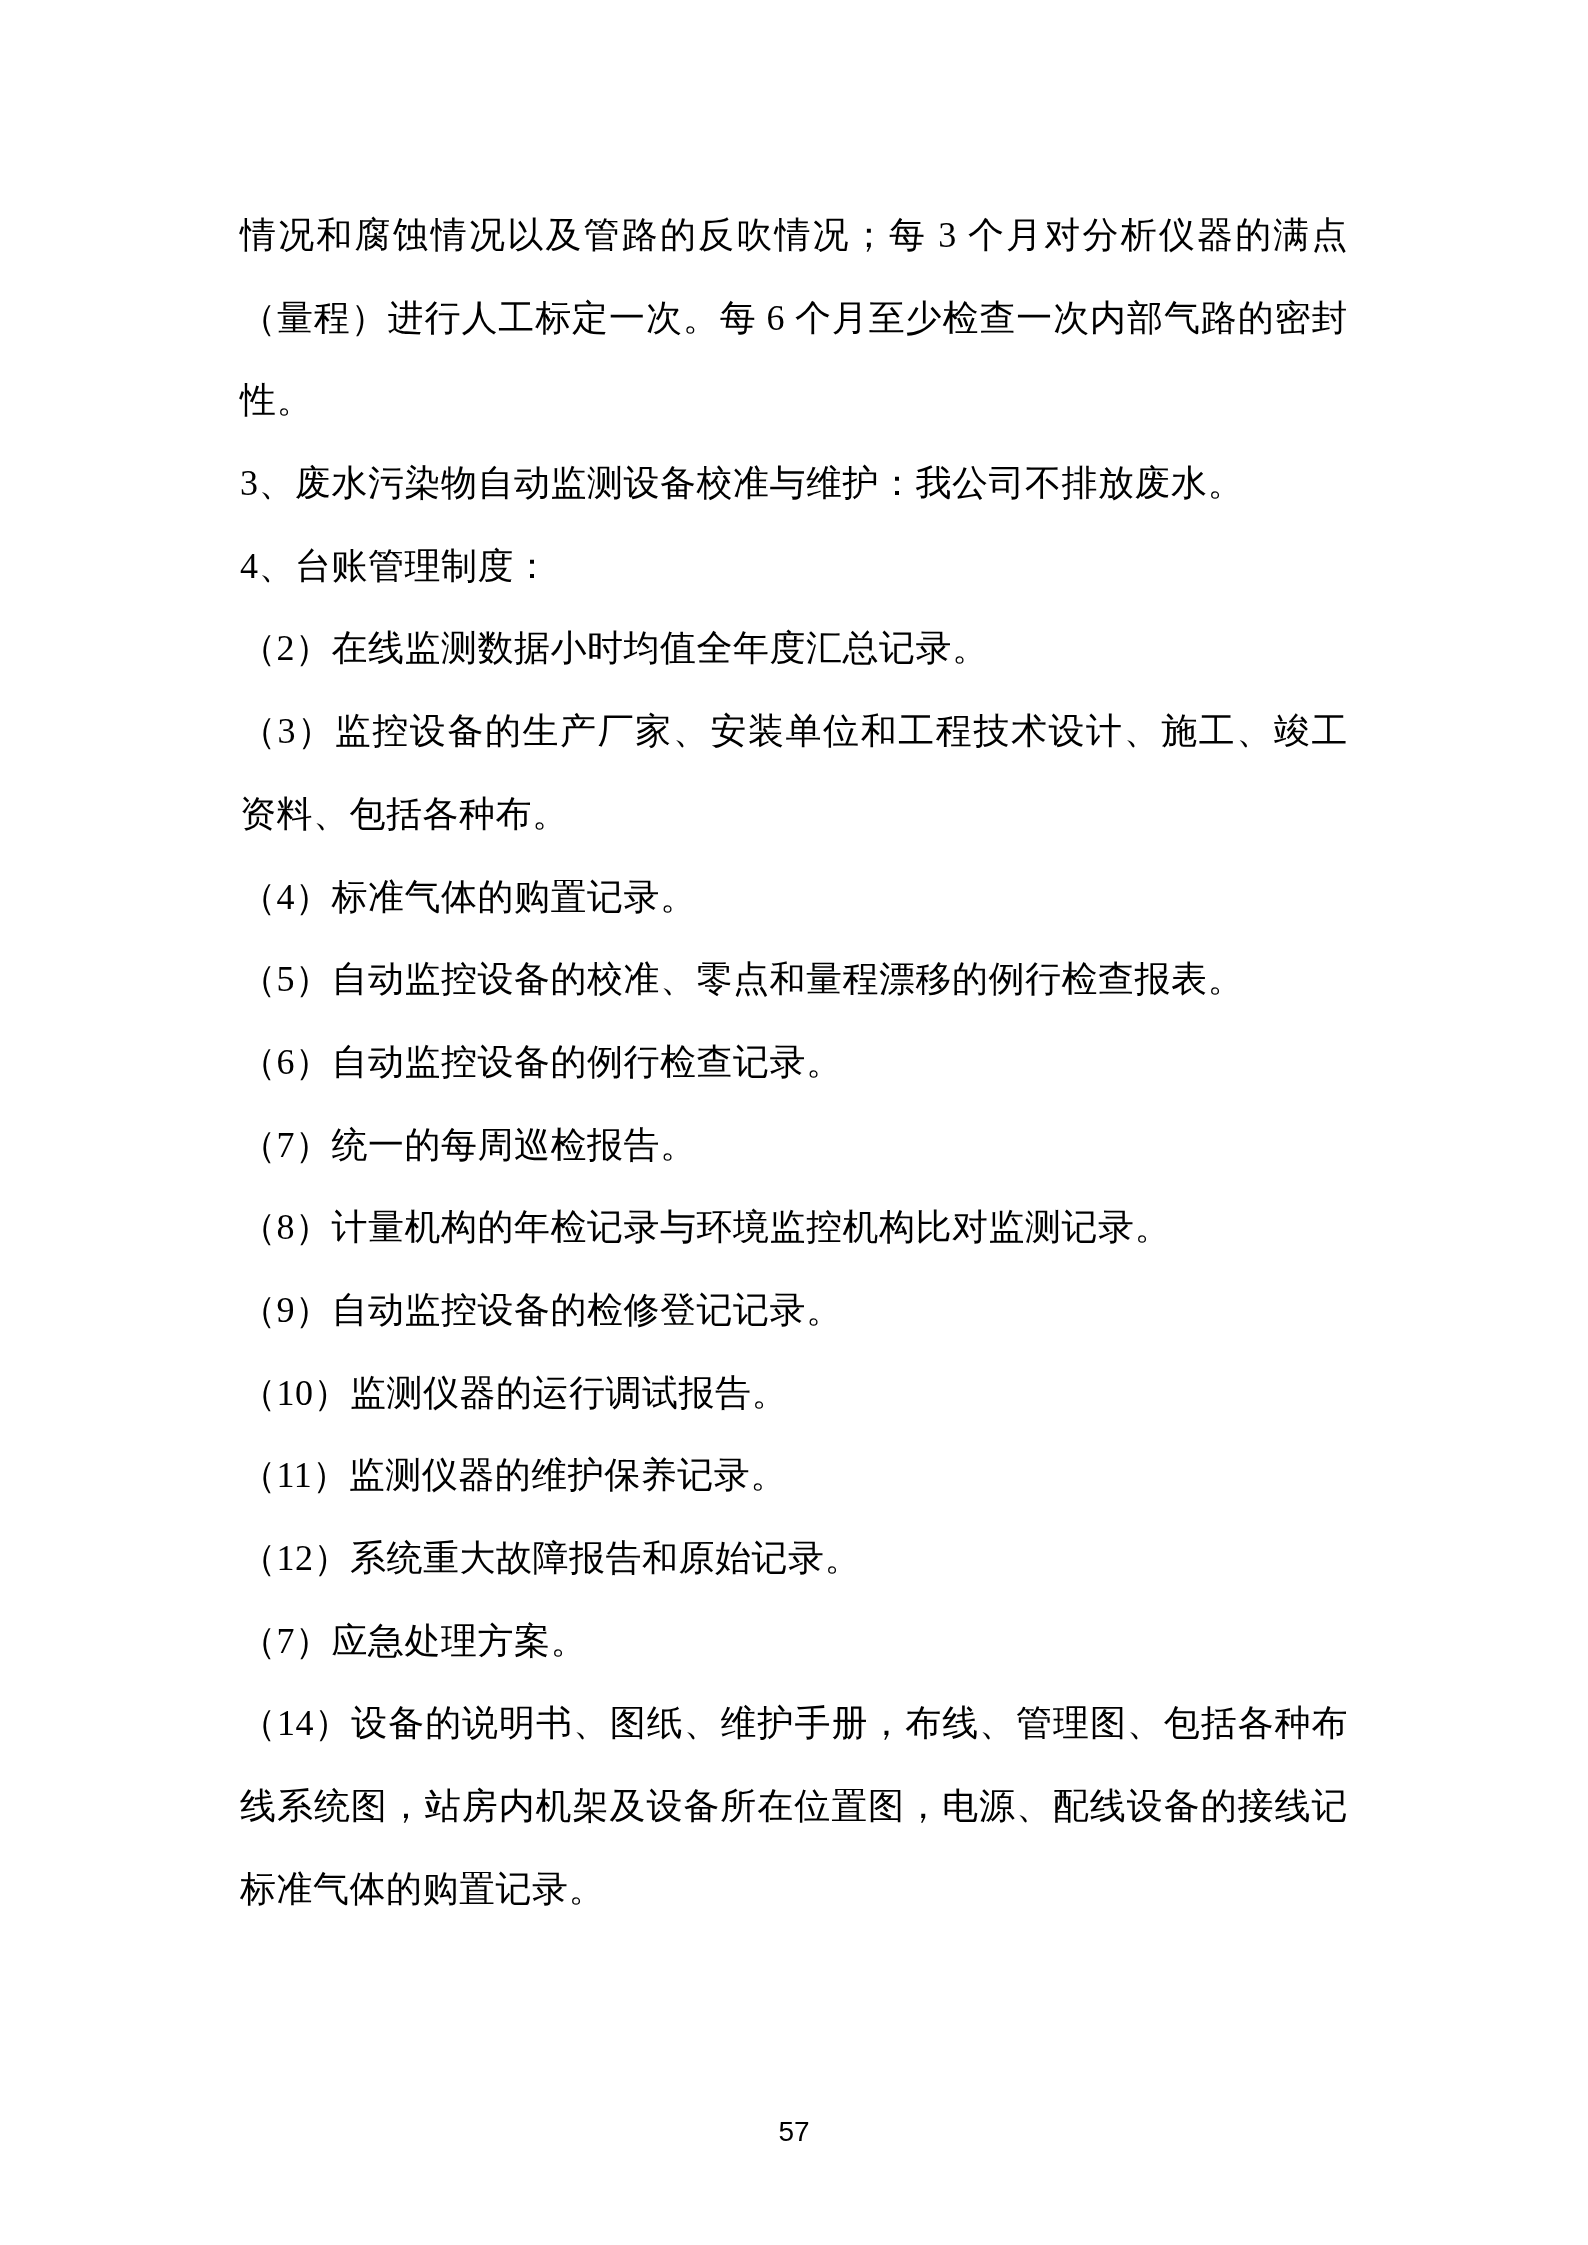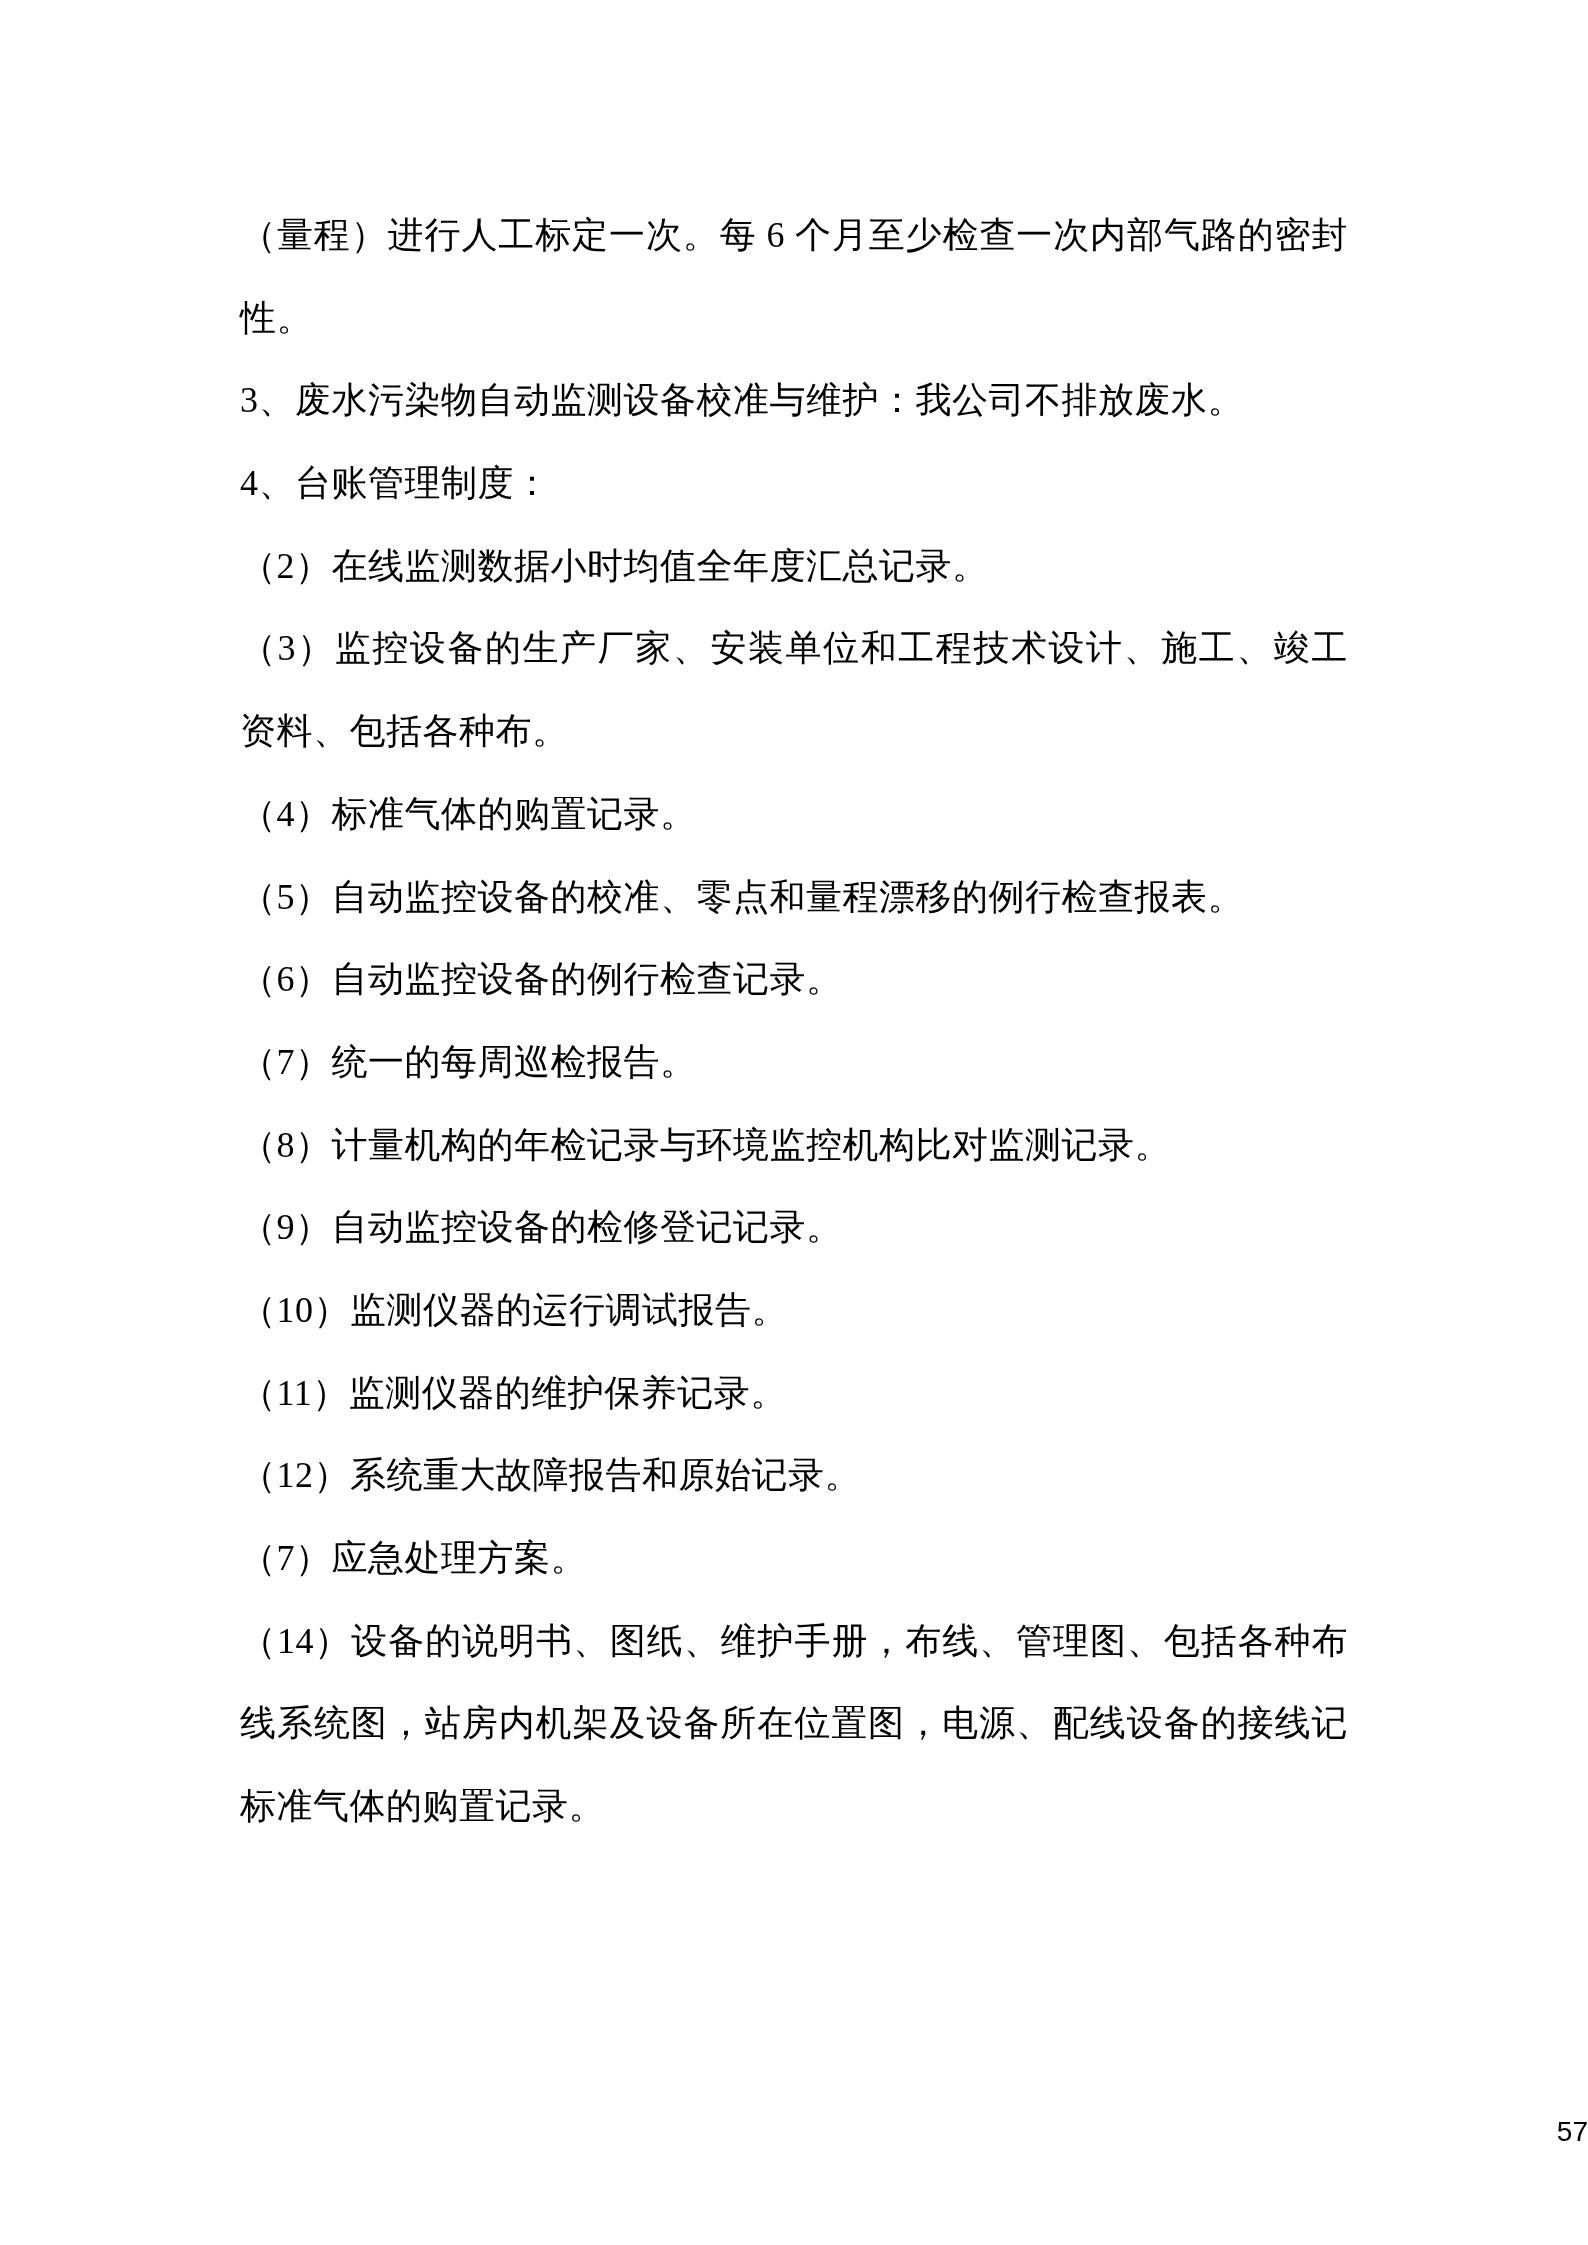--- a/index.html
+++ b/index.html
@@ -33,32 +33,33 @@
   .line.justify {
     text-align: justify;
     text-align-last: justify;
     -moz-text-align-last: justify;
   }
   .page-number {
     position: absolute;
     top: 2112px;
     left: 0;
     width: 100%;
-    text-align: right;
+    text-align: center;
     font-family: "Liberation Sans", sans-serif;
     font-size: 28px;
     line-height: 40px;
     color: #000000;
   }
 </style>
 </head>
 <body>
 
 <div class="page">
   <div class="content" id="lines-container">
+      <div class="line justify">情况和腐蚀情况以及管路的反吹情况；每 3 个月对分析仪器的满点</div>
       <div class="line justify">（量程）进行人工标定一次。每 6 个月至少检查一次内部气路的密封</div>
       <div class="line">性。</div>
       <div class="line">3、废水污染物自动监测设备校准与维护：我公司不排放废水。</div>
       <div class="line">4、台账管理制度：</div>
       <div class="line">（2）在线监测数据小时均值全年度汇总记录。</div>
       <div class="line justify">（3）监控设备的生产厂家、安装单位和工程技术设计、施工、竣工</div>
       <div class="line">资料、包括各种布。</div>
       <div class="line">（4）标准气体的购置记录。</div>
       <div class="line">（5）自动监控设备的校准、零点和量程漂移的例行检查报表。</div>
       <div class="line">（6）自动监控设备的例行检查记录。</div>

